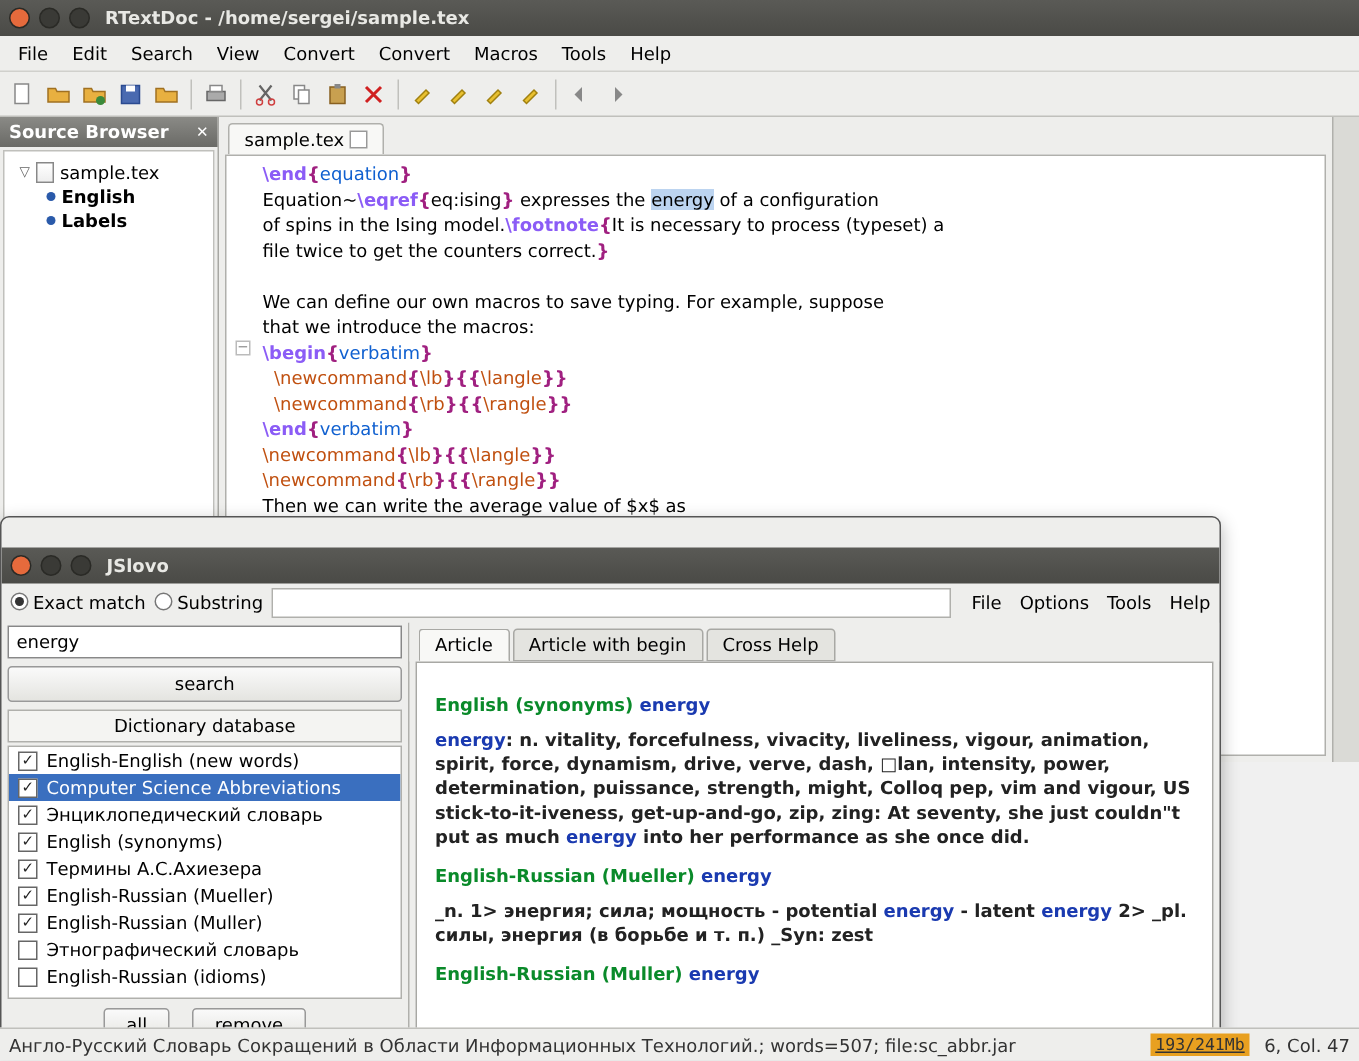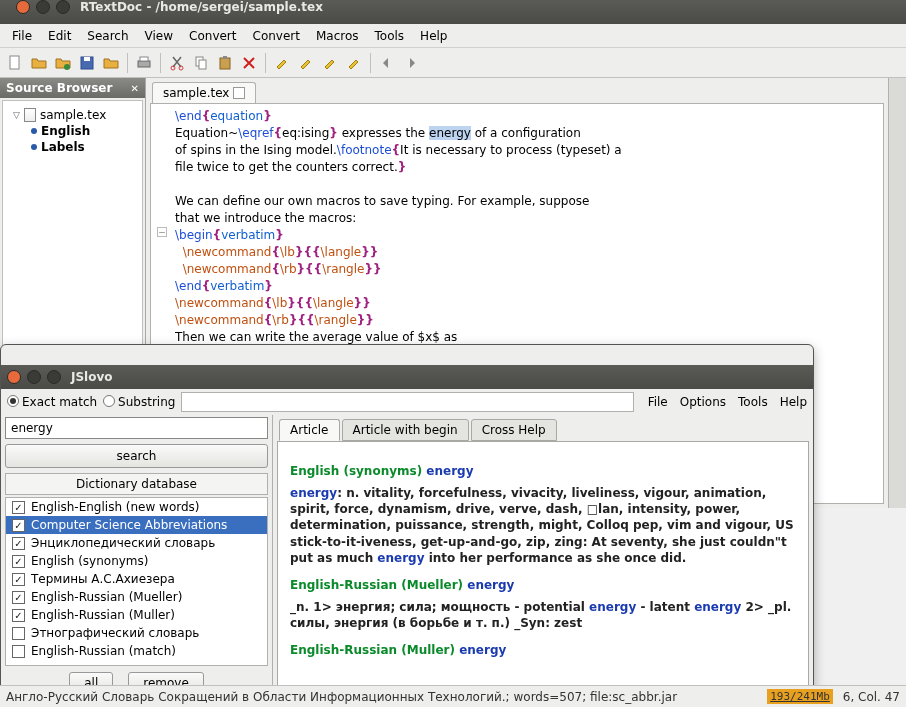--- a/index.html
+++ b/index.html
@@ -1,19 +1,19 @@
 <!DOCTYPE html>
 <html><head>
 <meta charset="utf-8">
 <style>
 * { box-sizing: border-box; margin: 0; padding: 0; font-family: "DejaVu Sans", "Liberation Sans", Arial, sans-serif; font-size: 12px; }
 body { background: #f0f0f0; width: 906px; height: 707px; overflow: hidden; position: relative; }
 
 
-.window-titlebar { background: linear-gradient(to bottom, #5a5a56, #4a4a46); height: 24px; display: flex; align-items: flex-start; padding: 0 16px; color: #dcdcdc; }
+.window-titlebar { background: linear-gradient(to bottom, #5a5a56, #4a4a46); height: 24px; display: flex; align-items: center; padding: 0 6px; color: #dcdcdc; }
 .window-controls { display: flex; gap: 6px; margin-right: 10px; }
 .wc { width: 14px; height: 14px; border-radius: 50%; background: #3a3a36; border: 1px solid #2a2a26; }
 .wc.close { background: #e66a3c; }
 .window-title { font-weight: bold; color: #e8e8e4; }
 
 
 .menubar { background: #eeeeec; height: 24px; display: flex; align-items: center; padding: 0 4px; border-bottom: 1px solid #d0d0cc; }
 .menubar span { padding: 3px 8px; cursor: default; }
 
 
@@ -33,21 +33,21 @@
 .tree-bullet { width: 6px; height: 6px; background: #2a5aaa; border-radius: 50%; }
 .tree-item .bold { font-weight: bold; }
 .tree-toggle { font-size: 9px; color: #666; }
 .tree-doc-icon { width:12px; height:14px; border:1px solid #888; background: linear-gradient(to bottom,#fff,#eee); }
 
 .editor-wrap { flex: 1; display: flex; flex-direction: column; background: #eeeeec; }
 .tab-row { display: flex; padding: 4px 6px 0 6px; }
 .file-tab { background: #f8f8f6; border: 1px solid #b0b0ac; border-bottom: none; padding: 3px 10px; border-radius: 3px 3px 0 0; display: flex; align-items: center; gap: 4px; }
 .tab-icon-mini { width:12px; height:12px; border:1px solid #999; background:#fff; }
 .editor { background: #fff; border: 1px solid #b0b0ac; margin: 0 4px 4px 4px; flex: 1; padding: 4px 8px 4px 24px; font-family: "DejaVu Sans Mono", "Courier New", monospace; font-size: 13px; line-height: 17px; white-space: pre; position: relative; overflow: hidden; }
-.editor .kw { color: #1d4ed8; font-weight: normal; }
+.editor .kw { color: #8b5cf6; font-weight: bold; }
 .editor .br { color: #a02080; font-weight: bold; }
 .editor .arg { color: #1060d0; }
 .editor .cmd2 { color: #c05010; }
 .editor .sel { background: #bcd4f0; }
 .fold-mark { position: absolute; left: 6px; font-size: 9px; color: #888; border: 1px solid #bbb; width: 10px; height: 10px; text-align: center; line-height: 8px; }
 
 
 .jslovo { position: absolute; left: 0; top: 344px; width: 814px; height: 355px; background: #eeeeec; border: 1px solid #555; border-radius: 6px 6px 0 0; box-shadow: 0 4px 12px rgba(0,0,0,0.3); display: flex; flex-direction: column; overflow: hidden; }
 .jslovo-titlebar { background: linear-gradient(to bottom, #5a5a56, #4a4a46); height: 24px; display: flex; align-items: center; padding: 0 6px; color: #dcdcdc; margin-top: 20px; }
 .jslovo-topbar { display: flex; align-items: center; padding: 3px 6px; gap: 6px; }
@@ -298,21 +298,21 @@
           <div class="dict-row">
             <span class="chk">✓</span>
             <span>English-Russian (Muller)</span>
           </div>
           <div class="dict-row">
             <span class="chk"></span>
             <span>Этнографический словарь</span>
           </div>
           <div class="dict-row">
             <span class="chk"></span>
-            <span>English-Russian (match)</span>
+            <span>English-Russian (idioms)</span>
           </div>
         </div>
       <div class="btn-row">
         <button>all</button>
         <button>remove</button>
       </div>
     </div>
     <div class="jslovo-right">
       <div class="result-tabs">
         <div class="rtab active">Article</div>

